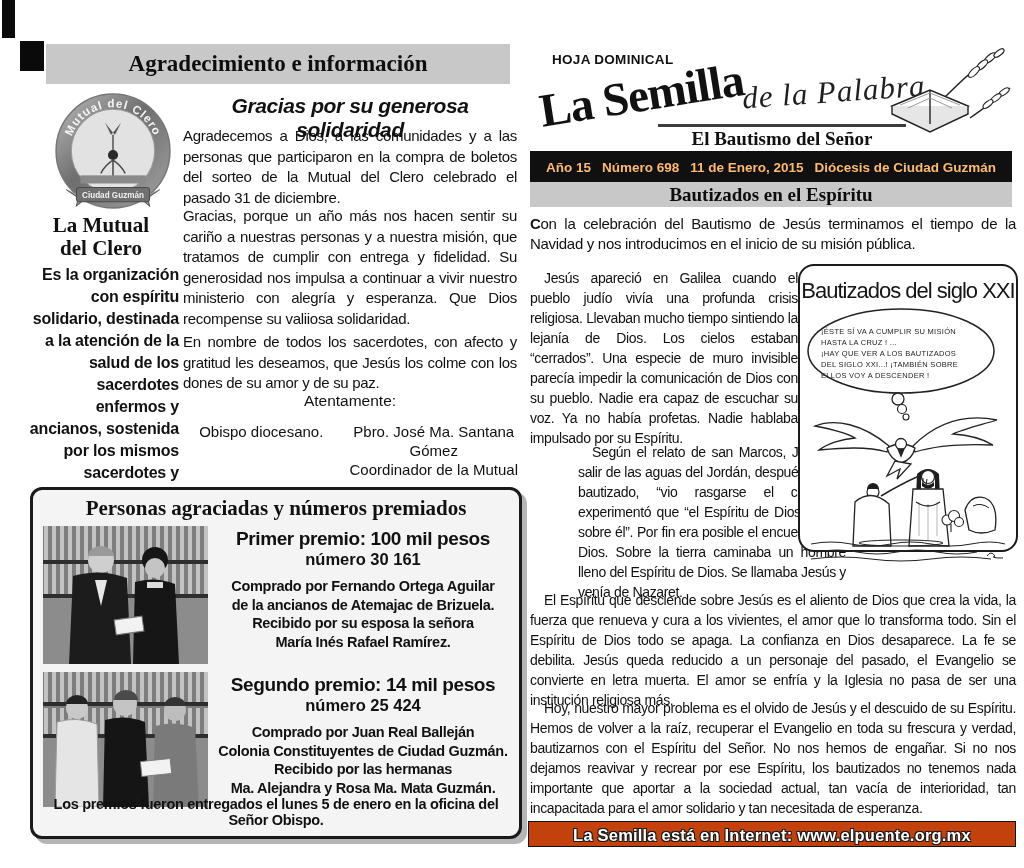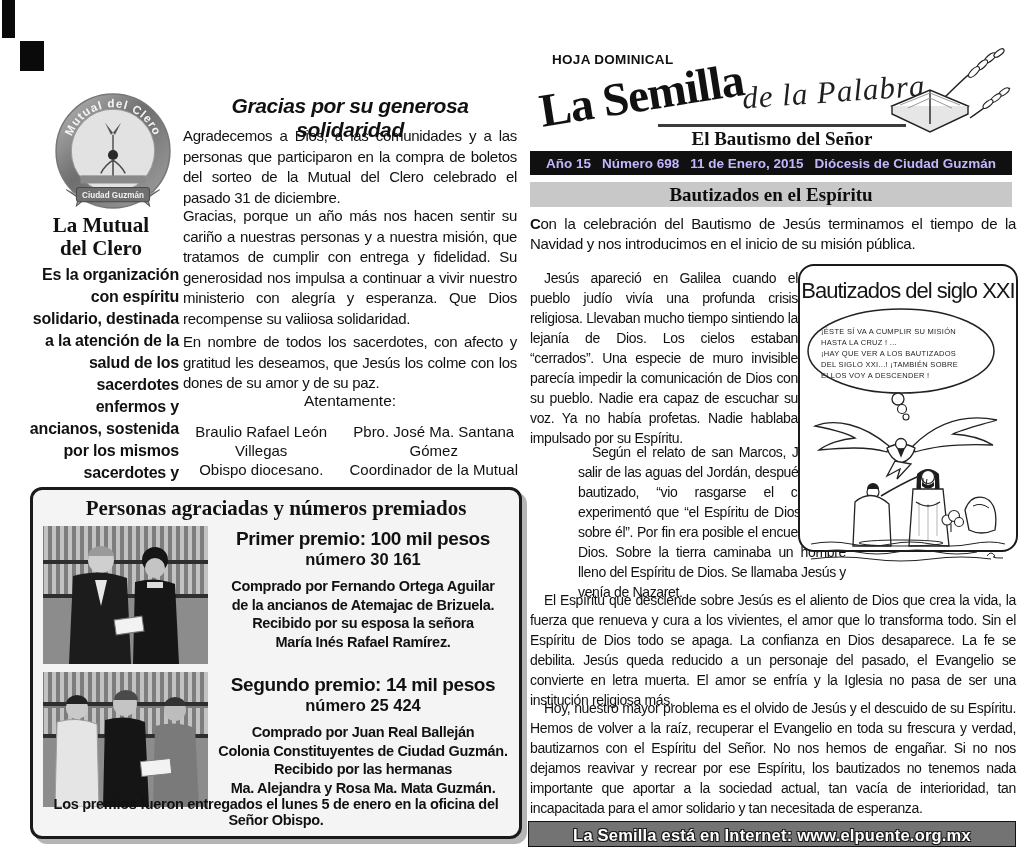--- a/index.html
+++ b/index.html
@@ -14,39 +14,40 @@
   .mark{background:#0a0a0a;}
   
   .headline-italic{font-style:italic;font-weight:bold;font-size:21px;letter-spacing:-0.4px;}
   .body15{font-size:15px;line-height:20.5px;}
   .sidebar-desc{font-size:16px;font-weight:bold;line-height:22px;text-align:right;letter-spacing:-0.2px;}
   .pbox{border:3px solid #1a1a1a;border-radius:12px;background:#f4f4f4;box-shadow:5px 5px 0 #b5b5b5;}
   .prize-head{font-size:19px;font-weight:bold;letter-spacing:-0.4px;}
   .prize-num{font-size:16.5px;font-weight:bold;}
   .prize-line{font-size:14.5px;font-weight:bold;line-height:18.5px;letter-spacing:-0.3px;}
   
-  .infobar{background:#101010;color:#c4b5fd;display:flex;align-items:center;justify-content:space-between;
-           padding:8px 16px;font-weight:bold;font-size:13.5px;box-sizing:border-box;}
+  .infobar{background:#101010;color:#fdba74;display:flex;align-items:center;justify-content:space-between;
+           padding:16px 16px;font-weight:bold;font-size:13.5px;box-sizing:border-box;}
   .col-par{font-size:14px;line-height:20px;letter-spacing:-0.35px;text-align:justify;text-indent:14px;}
   .wide-par{font-size:14px;line-height:20px;letter-spacing:-0.35px;text-align:justify;text-indent:14px;}
   .cartoon-box{border:2.5px solid #1a1a1a;border-radius:16px;background:#fff;box-sizing:border-box;}
   .cartoon-title{font-size:22px;letter-spacing:-1px;text-align:center;margin-top:12px;color:#151515;}
-  .footer-bar{background:#737373;border:1px solid #111;color:#fff;text-align:center;font-weight:bold;
+  .footer-bar{background:#c2410c;border:1px solid #111;color:#fff;text-align:center;font-weight:bold;
               font-size:16.5px;line-height:26px;letter-spacing:0.2px;box-sizing:border-box;
               text-shadow:1px 1px 0 #1a1a1a,-1px -1px 0 #1a1a1a,1px -1px 0 #1a1a1a,-1px 1px 0 #1a1a1a;}
   .sig-col{width:50%;text-align:center;font-size:15px;line-height:19px;}
 </style>
 </head>
 <body>
 
 <div class="sheet">
 
   <div class="abs mark" style="left:2px;top:0;width:13px;height:38px;"></div>
   <div class="abs mark" style="left:20px;top:41px;width:24px;height:30px;"></div>
 
+  <div class="abs band" style="left:46px;top:44px;width:464px;height:40px;line-height:40px;font-size:23px;">Agradecimiento e información</div>
 
   <svg class="abs" style="left:52px;top:92px;" width="122" height="124" viewBox="0 0 120 122">
     <defs>
       <linearGradient id="lg" x1="0" y1="0" x2="1" y2="1">
         <stop offset="0" stop-color="#bdbdbd"></stop>
           <stop offset="0.45" stop-color="#6e6e6e"></stop>
           <stop offset="1" stop-color="#a3a3a3"></stop>
       </linearGradient>
       <path id="arcT" d="M 20,74 A 43,43 0 1 1 100,74"></path>
     </defs>
@@ -78,21 +79,20 @@
   <div class="abs body15 just" style="left:183px;top:126px;width:334px;">Agradecemos a Dios, a las comunidades y a las personas que participaron en la compra de boletos del sorteo de la Mutual del Clero celebrado el pasado 31 de diciembre.</div>
 
   <div class="abs body15 just" style="left:183px;top:206px;width:334px;">Gracias, porque un año más nos hacen sentir su cariño a nuestras personas y a nuestra misión, que tratamos de cumplir con entrega y fidelidad. Su generosidad nos impulsa a continuar a vivir nuestro ministerio con alegría y esperanza.  Que Dios recompense su valiiosa solidaridad.</div>
 
   <div class="abs body15 just" style="left:183px;top:332px;width:334px;">En nombre de todos los sacerdotes, con afecto y gratitud les deseamos, que Jesús los colme con los dones de su amor y de su paz.</div>
 
   <div class="abs ctr" style="left:183px;top:392px;width:334px;font-size:15.5px;">Atentamente:</div>
 
   <div class="abs" style="left:175px;top:422px;width:345px;display:flex;">
     <div class="sig-col">
-      <div>Braulio Rafael León Villegas</div>
       <div>Obispo diocesano.</div>
     </div>
     <div class="sig-col">
       <div>Pbro. José Ma. Santana Gómez</div>
       <div>Coordinador de la Mutual</div>
     </div>
   </div>
 
   <div class="abs pbox" style="left:30px;top:487px;width:486px;height:346px;">
     <div class="abs serif bold ctr" style="left:0;top:6px;width:100%;font-size:21px;">Personas agraciadas y números premiados</div>

